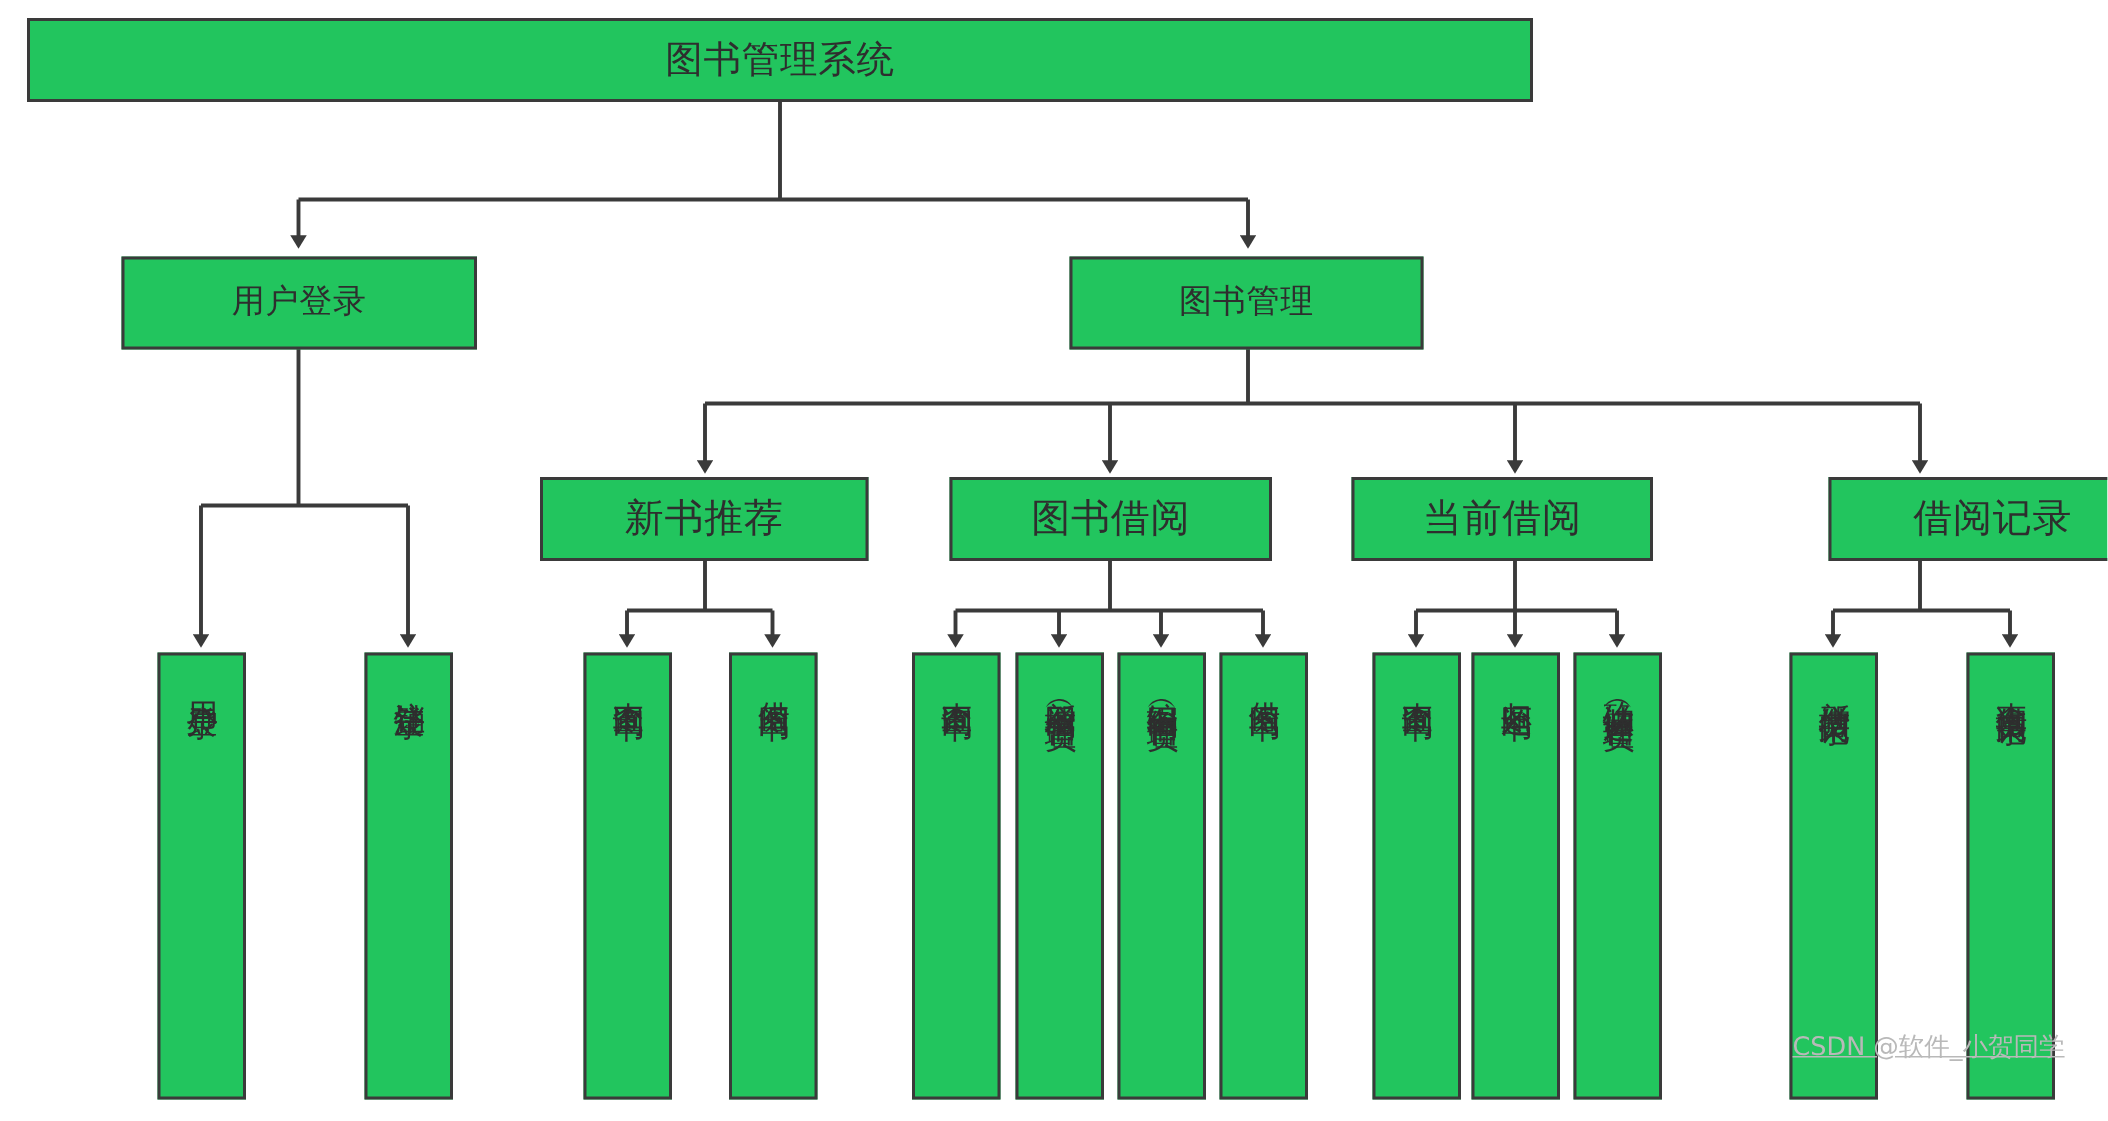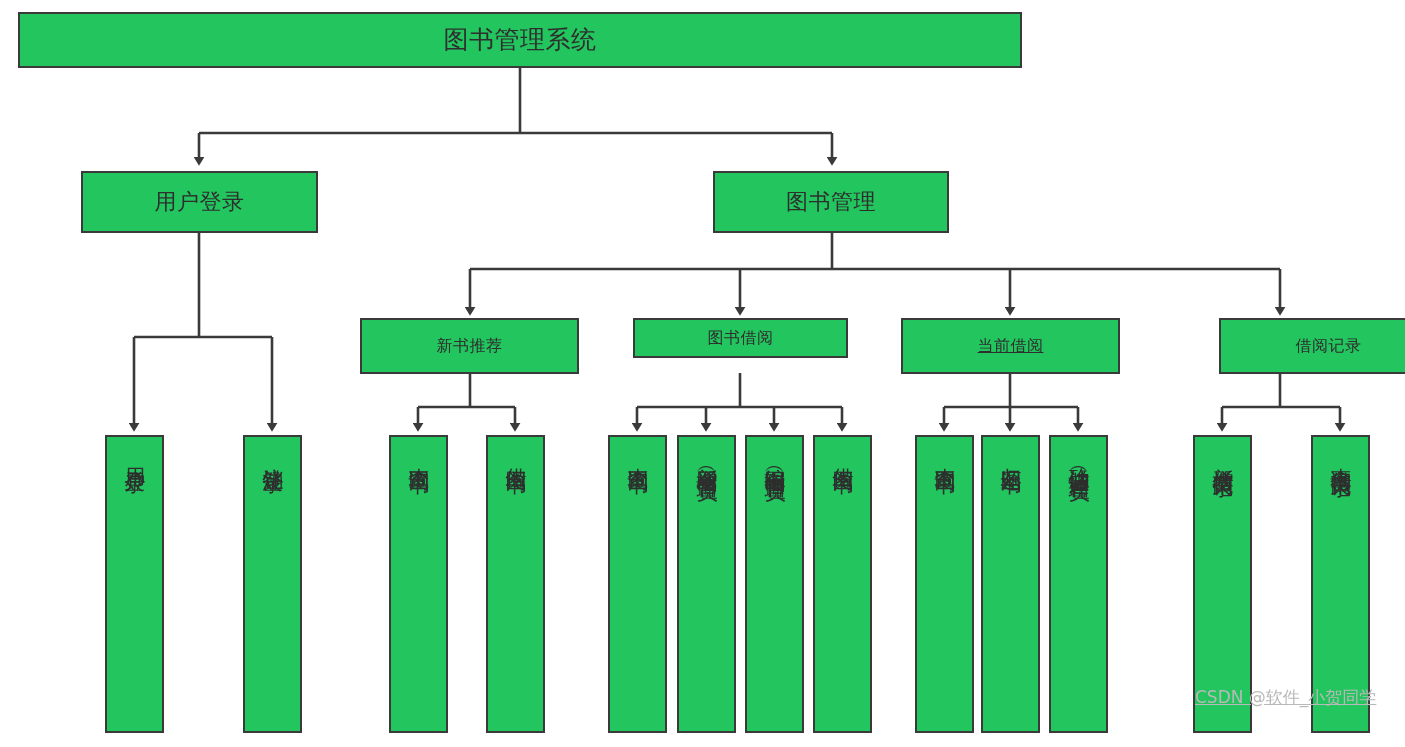--- a/index.html
+++ b/index.html
@@ -49,21 +49,21 @@
     padding-top: 14px;
   }
   .vert .node-label {
     writing-mode: vertical-rl;
     text-orientation: upright;
     letter-spacing: 2px;
     line-height: 1;
   }
   .n-root .node-label   { font-size: 25px; }
   .n-l2 .node-label     { font-size: 22px; }
-  .n-l3 .node-label     { font-size: 16px; }
+  .n-l3 .node-label     { font-size: 26px; }
   .n-leaf .node-label   { font-size: 21px; }
   .watermark {
     position: absolute;
     color: #b9b9b9;
     font-size: 17px;
     white-space: nowrap;
     font-family: "DejaVu Sans", "Liberation Sans", sans-serif;
   }
 </style>
 </head>
@@ -128,24 +128,24 @@
   <div class="node horiz n-l2" style="left:81px; top:171px; width:237px; height:62px;">
     <span class="node-label">用户登录</span>
   </div>
   <div class="node horiz n-l2" style="left:713px; top:171px; width:236px; height:62px;">
     <span class="node-label">图书管理</span>
   </div>
 
   <div class="node horiz n-l3" style="left:360px; top:318px; width:219px; height:56px;">
     <span class="node-label">新书推荐</span>
   </div>
-  <div class="node horiz n-l3" style="left:633px; top:318px; width:215px; height:40px;">
+  <div class="node horiz n-l3" style="left:633px; top:318px; width:215px; height:56px;">
     <span class="node-label">图书借阅</span>
   </div>
-  <div class="node horiz n-l3" style="left:901px; top:318px; width:219px; height:56px;text-decoration:underline;">
+  <div class="node horiz n-l3" style="left:901px; top:318px; width:201px; height:56px;">
     <span class="node-label">当前借阅</span>
   </div>
   <div class="node horiz n-l3" style="left:1171px; top:318px; width:219px; height:56px;margin-left:48px;">
     <span class="node-label">借阅记录</span>
   </div>
 
   <div class="node vert n-leaf" style="left:105px; top:435px; width:59px; height:298px;">
     <span class="node-label">用户登录</span>
   </div>
   <div class="node vert n-leaf" style="left:243px; top:435px; width:59px; height:298px;">

